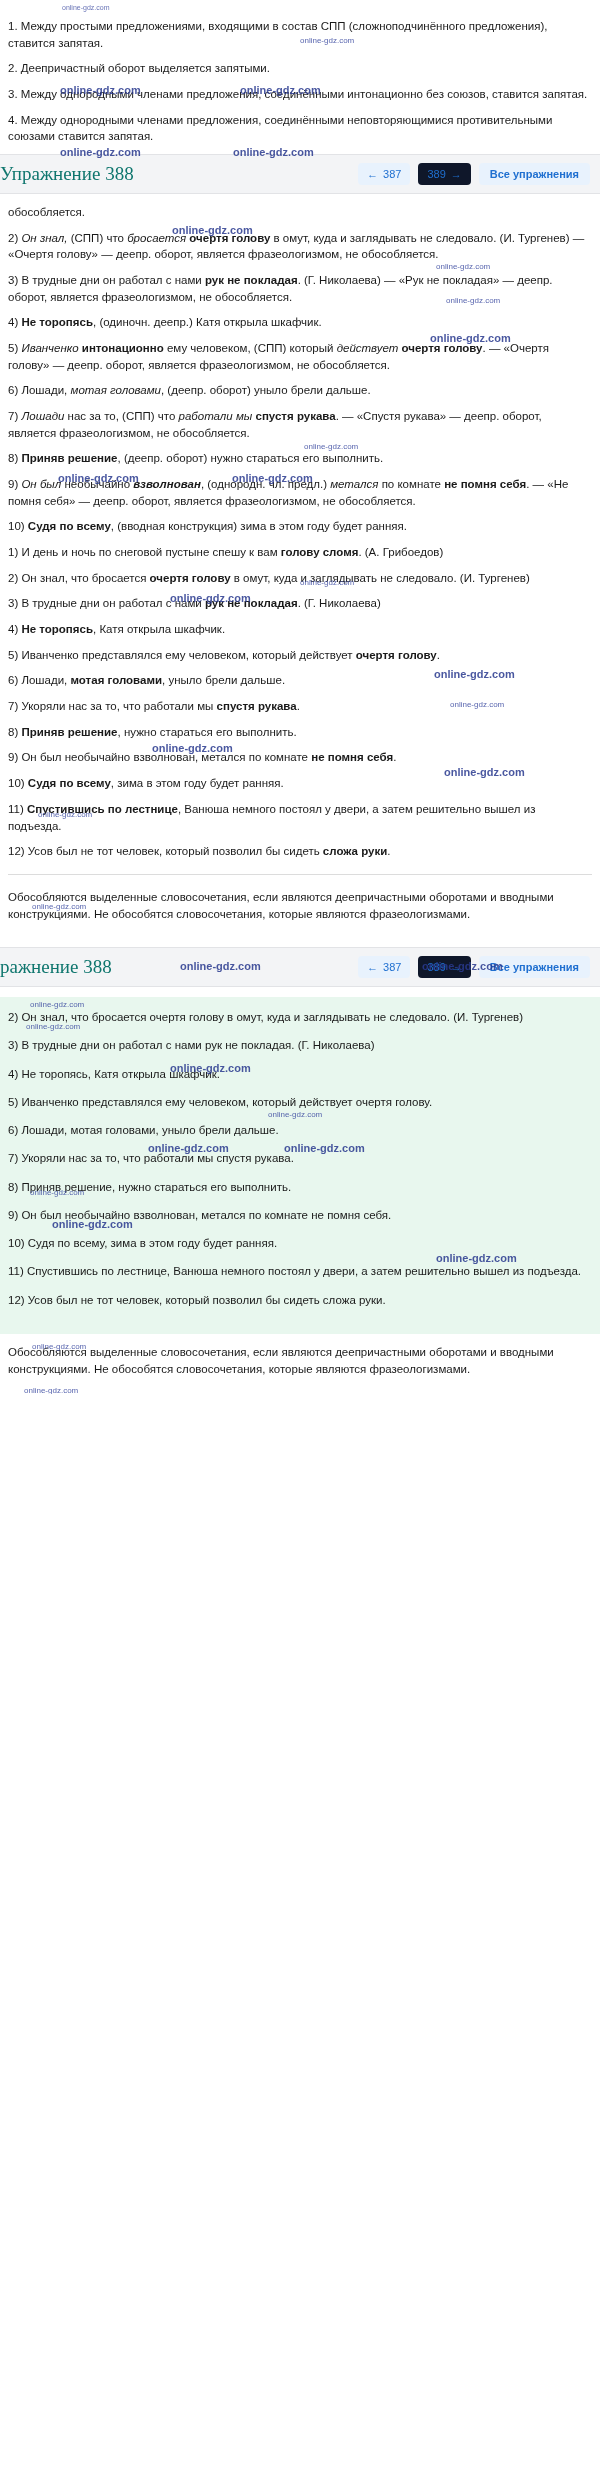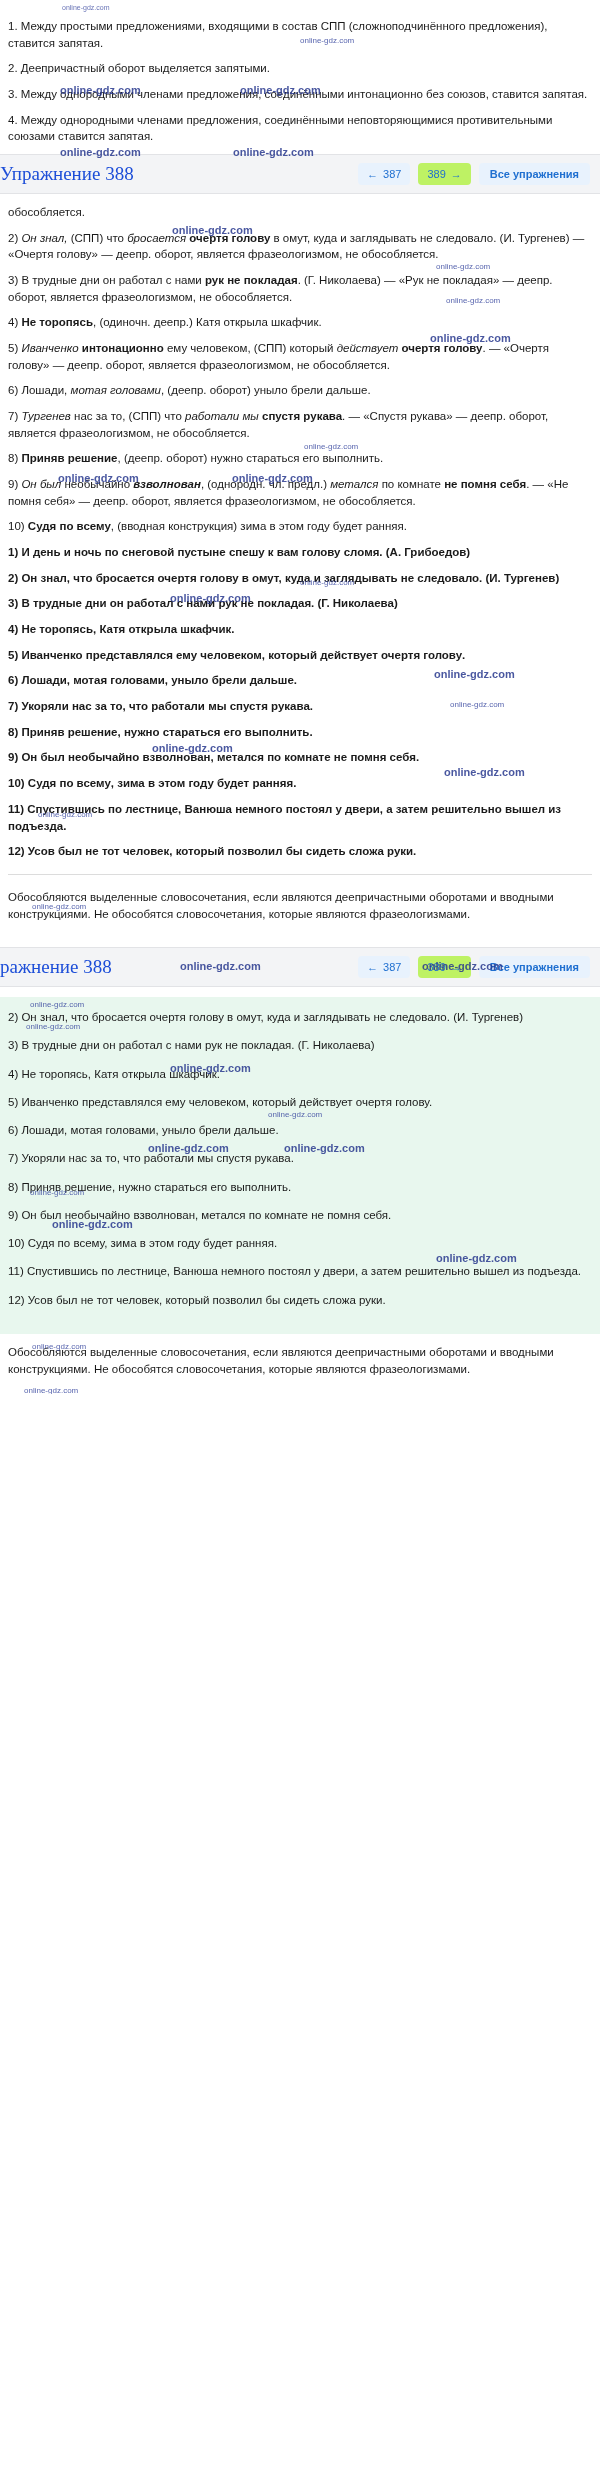--- a/index.html
+++ b/index.html
@@ -48,42 +48,42 @@
     border-top: 1px solid #e2e3e6;
     border-bottom: 1px solid #e2e3e6;
     display: flex;
     align-items: center;
     justify-content: space-between;
     padding: 8px 10px 8px 0;
     margin: 6px 0 10px 0;
   }
   .ex-title {
     font-size: 19px;
-    color: #1d4ed8;
+    color: #0f766e;
     font-family: "Liberation Serif", serif;
     padding-left: 0;
   }
   .ex-nav {
     display: flex;
     align-items: center;
     gap: 8px;
   }
   .navbtn {
     background: #e8f2fd;
     color: #1f6fd0;
     border: none;
     border-radius: 4px;
     font-size: 11px;
     padding: 5px 9px;
     display: flex;
     align-items: center;
     gap: 5px;
     white-space: nowrap;
   }
-  .navbtn.alt { background: #bef264; }
+  .navbtn.alt { background: #0f172a; }
   .navbtn.wide { padding: 5px 11px; font-weight: bold; }
   .arrow { font-size: 11px; }
 
   .sep {
     height: 1px;
     background: #dcdcdc;
     margin: 14px 8px;
   }
 
   
@@ -129,27 +129,27 @@
     </div>
   </div>
 
   <div class="block">
     <p class="line">обособляется.</p>
     <p class="line">2) <i>Он знал,</i> (СПП) что <i>бросается</i> <b>очертя голову</b> в омут, куда и заглядывать не следовало. (И. Тургенев) — «Очертя голову» — деепр. оборот, является фразеологизмом, не обособляется.</p>
     <p class="line">3) В трудные дни он работал с нами <b>рук не покладая</b>. (Г. Николаева) — «Рук не покладая» — деепр. оборот, является фразеологизмом, не обособляется.</p>
     <p class="line">4) <b>Не торопясь</b>, (одиночн. деепр.) Катя открыла шкафчик.</p>
     <p class="line">5) <i>Иванченко</i> <b>интонационно</b> ему человеком, (СПП) который <i>действует</i> <b>очертя голову</b>. — «Очертя голову» — деепр. оборот, является фразеологизмом, не обособляется.</p>
     <p class="line">6) Лошади, <i>мотая головами</i>, (деепр. оборот) уныло брели дальше.</p>
-    <p class="line">7) <i>Тургенев</i> нас за то, (СПП) что <i>работали мы</i> <b>спустя рукава</b>. — «Спустя рукава» — деепр. оборот, является фразеологизмом, не обособляется.</p>
+    <p class="line">7) <i>Лошади</i> нас за то, (СПП) что <i>работали мы</i> <b>спустя рукава</b>. — «Спустя рукава» — деепр. оборот, является фразеологизмом, не обособляется.</p>
     <p class="line">8) <b>Приняв решение</b>, (деепр. оборот) нужно стараться его выполнить.</p>
     <p class="line">9) <i>Он был</i> необычайно <b><i>взволнован</i></b>, (однородн. чл. предл.) <i>метался</i> по комнате <b>не помня себя</b>. — «Не помня себя» — деепр. оборот, является фразеологизмом, не обособляется.</p>
     <p class="line">10) <b>Судя по всему</b>, (вводная конструкция) зима в этом году будет ранняя.</p>
   </div>
 
-  <div class="block" style="margin-top:4px;font-weight:bold;">
+  <div class="block" style="margin-top:4px;">
     <p class="line">1) И день и ночь по снеговой пустыне спешу к вам <b>голову сломя</b>. (А. Грибоедов)</p>
     <p class="line">2) Он знал, что бросается <b>очертя голову</b> в омут, куда и заглядывать не следовало. (И. Тургенев)</p>
     <p class="line">3) В трудные дни он работал с нами <b>рук не покладая</b>. (Г. Николаева)</p>
     <p class="line">4) <b>Не торопясь</b>, Катя открыла шкафчик.</p>
     <p class="line">5) Иванченко представлялся ему человеком, который действует <b>очертя голову</b>.</p>
     <p class="line">6) Лошади, <b>мотая головами</b>, уныло брели дальше.</p>
     <p class="line">7) Укоряли нас за то, что работали мы <b>спустя рукава</b>.</p>
     <p class="line">8) <b>Приняв решение</b>, нужно стараться его выполнить.</p>
     <p class="line">9) Он был необычайно взволнован, метался по комнате <b>не помня себя</b>.</p>
     <p class="line">10) <b>Судя по всему</b>, зима в этом году будет ранняя.</p>

